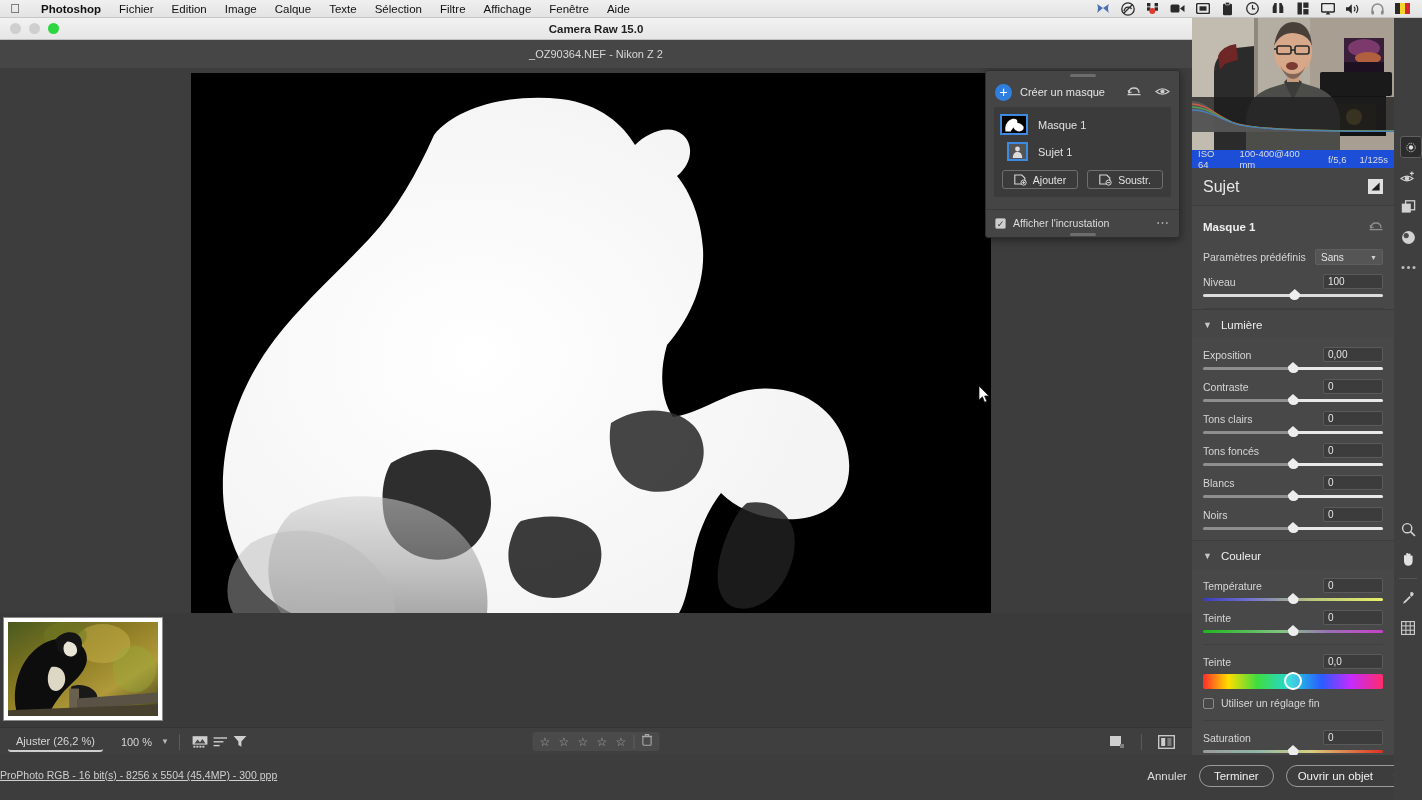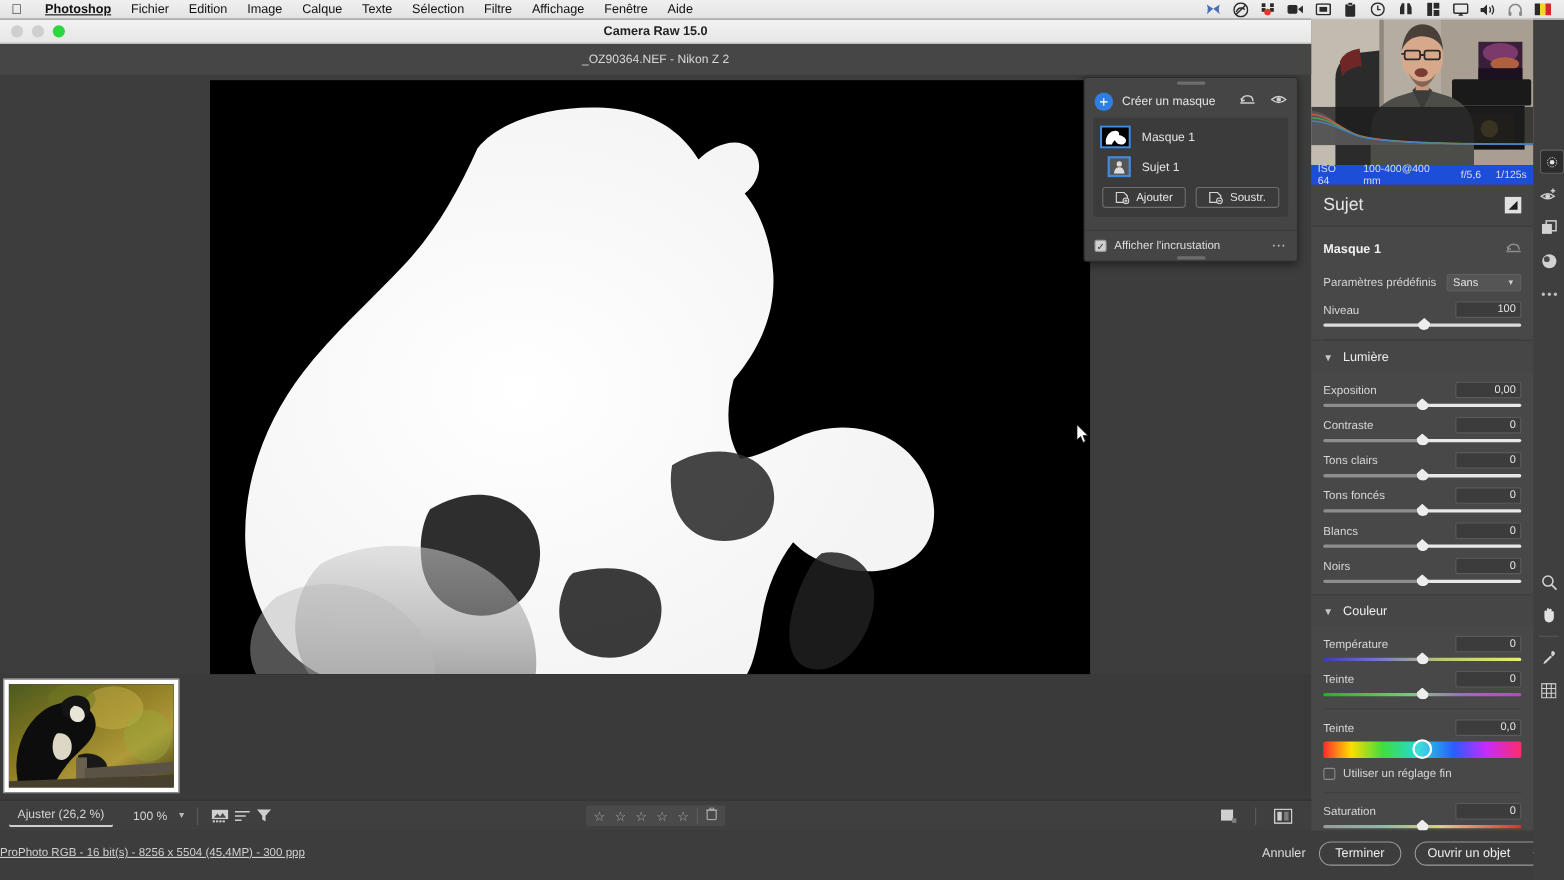--- a/index.html
+++ b/index.html
@@ -15,21 +15,21 @@
   
   .macbar {
     position: absolute; left: 0; top: 0; width: 1422px; height: 18px;
     background: linear-gradient(#f0f0f0, #e3e3e3);
     border-bottom: 1px solid #c6c6c6;
     display: flex; align-items: center; padding: 0 8px;
     font-size: 11.5px; color: #111; z-index: 40;
   }
   .apple-logo { width: 14px; text-align: center; font-size: 13px; line-height: 1; margin-right: 10px; }
   .mb-item { padding: 0 9px; white-space: nowrap; cursor: default; }
-  .mb-item.bold { font-weight: bold; text-decoration: underline; }
+  .mb-item.bold { font-weight: bold; }
   .macbar-right { margin-left: auto; display: flex; align-items: center; gap: 10px; padding-right: 4px; }
   .mbr-ico { width: 15px; height: 15px; display: flex; align-items: center; justify-content: center; font-size: 12px; color: #2a2a2a; }
 
   
   .wintitle {
     position: absolute; left: 0; top: 18px; width: 1192px; height: 22px;
     background: linear-gradient(#f2f2f2, #e6e6e6);
     border-bottom: 1px solid #c0c0c0;
     display: flex; align-items: center; z-index: 30;
   }
@@ -217,21 +217,21 @@
     font-size: 10px; color: #e4e4e4;
   }
   .sel .c { margin-left: auto; font-size: 7px; color: #cfcfcf; }
 
   .slider-block { margin-top: 9px; }
   .sl-top { display: flex; align-items: center; }
   .sl-name { font-size: 10.5px; color: #d6d6d6; }
   .sl-val {
     margin-left: auto; width: 60px; height: 15px; background: #3c3c3c;
     border: 1px solid #5a5a5a; border-radius: 2px;
-    font-size: 10px; color: #e4e4e4; text-align: right; padding: 0 4px; line-height: 13px;
+    font-size: 10px; color: #e4e4e4; text-align: left; padding: 0 4px; line-height: 13px;
   }
   .sl-track {
     position: relative; height: 3px; margin-top: 5px; border-radius: 2px;
     background: #dcdcdc;
   }
   .sl-track.dark { background: linear-gradient(to right, #8e8e8e 0%, #8e8e8e 50%, #e8e8e8 50%, #e8e8e8 100%); }
   .sl-track.temp { background: linear-gradient(to right, #3b3bbb, #6f6fd0 25%, #b9c77c 60%, #e8f06a); }
   .sl-track.tint { background: linear-gradient(to right, #1fb61f, #86c486 45%, #9a6fb5 70%, #c93fc9); }
   .sl-track.sat  { background: linear-gradient(to right, #9a9a9a, #8fb8a8 30%, #d9cf7e 60%, #e03020); }
   .knob {

